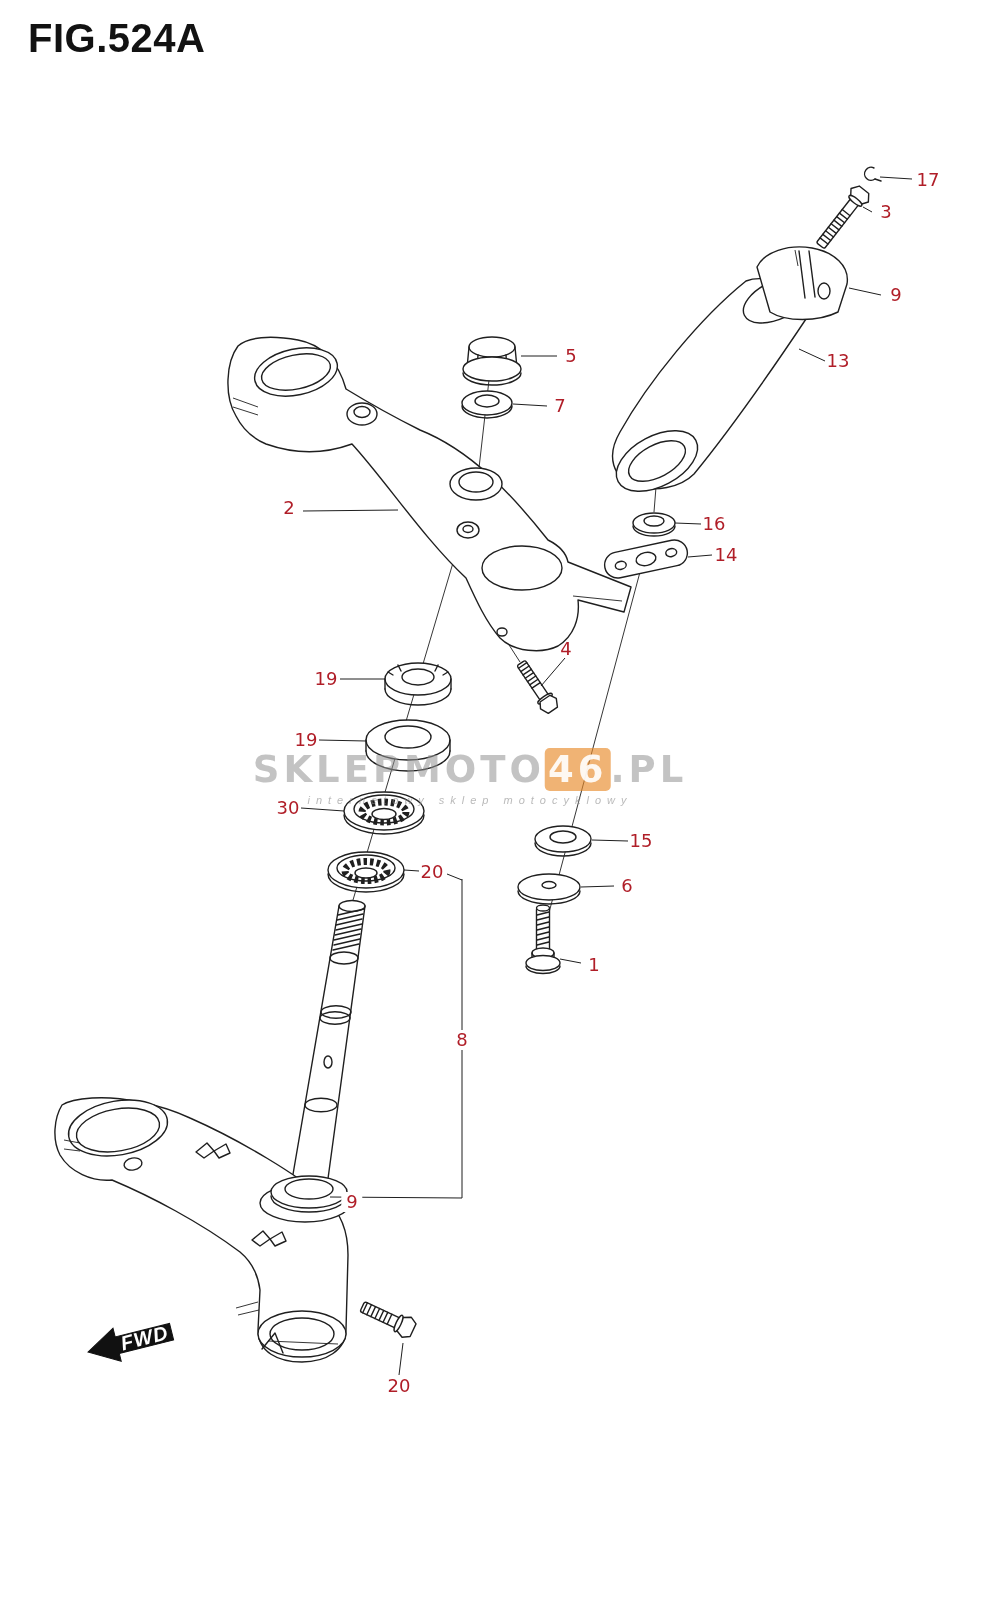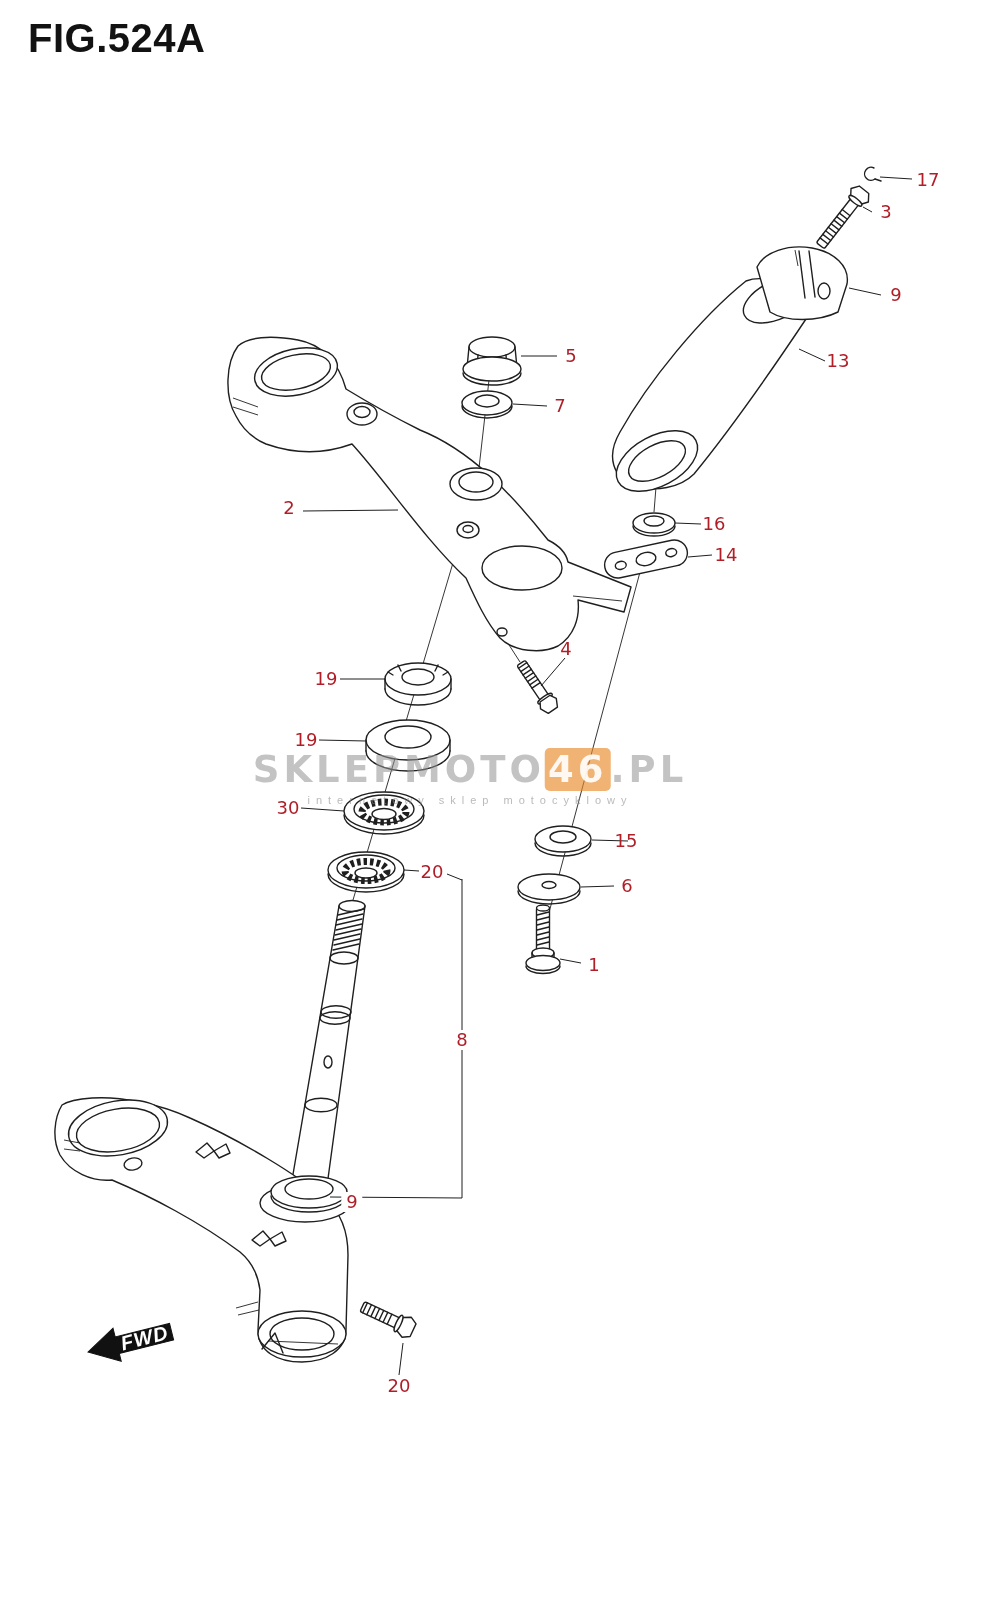--- a/index.html
+++ b/index.html
@@ -12,21 +12,21 @@
   svg .thin{stroke:#1f1f1f;stroke-width:0.9;fill:none;}
   svg .lead{stroke:#1f1f1f;stroke-width:1;fill:none;}
   svg .rollers{fill:none;stroke:#1f1f1f;stroke-width:7;stroke-dasharray:3.5 3;}
   svg .arrow{fill:#111;stroke:#111;}
   svg text.fwd{fill:#fff;font-family:"Liberation Sans",sans-serif;font-style:italic;font-weight:bold;font-size:20px;letter-spacing:1px;}
   .callout{position:absolute;transform:translate(-50%,-50%);font-size:18px;color:var(--color-callout,#b01e28);font-family:"DejaVu Sans",sans-serif;line-height:1;z-index:5;}
   .callout.on-line{background:#fff;padding:1px 5px;}
   .watermark{position:absolute;left:470px;top:748px;transform:translateX(-50%);text-align:center;z-index:4;pointer-events:none;}
   .wm-main{font-size:37px;font-weight:bold;letter-spacing:4px;color:rgba(145,145,145,0.55);font-family:"DejaVu Sans",sans-serif;white-space:nowrap;}
   .wm-main .wm-accent{color:rgba(255,255,255,0.9);background:rgba(232,138,42,0.65);padding:0 3px;border-radius:5px;}
-  .wm-sub{margin-top:3px;font-size:11px;letter-spacing:6px;color:rgba(140,140,140,0.6);white-space:nowrap;}
+  .wm-sub{margin-top:3px;font-size:11px;letter-spacing:6px;color:rgba(140,140,140,0.6);font-style:italic;white-space:nowrap;}
   .footer{position:absolute;left:30px;top:1516px;font-size:17px;color:#1c1c1c;}
   .footer .code{margin-bottom:15px;}
 </style>
 </head>
 <body>
 
 <div class="page">
 
   <div class="fig-title">FIG.524A</div>
 
@@ -287,21 +287,21 @@
   <div class="callout" style="left:838px;top:361px">13</div>
   <div class="callout" style="left:571px;top:356px">5</div>
   <div class="callout" style="left:560px;top:406px">7</div>
   <div class="callout" style="left:289px;top:508px">2</div>
   <div class="callout" style="left:714px;top:524px">16</div>
   <div class="callout" style="left:726px;top:555px">14</div>
   <div class="callout" style="left:566px;top:649px">4</div>
   <div class="callout" style="left:326px;top:679px">19</div>
   <div class="callout" style="left:306px;top:740px">19</div>
   <div class="callout" style="left:288px;top:808px">30</div>
-  <div class="callout" style="left:626px;top:841px">15</div>
+  <div class="callout" style="left:641px;top:841px">15</div>
   <div class="callout" style="left:432px;top:872px">20</div>
   <div class="callout" style="left:627px;top:886px">6</div>
   <div class="callout" style="left:594px;top:965px">1</div>
   <div class="callout on-line" style="left:462px;top:1040px">8</div>
   <div class="callout on-line" style="left:352px;top:1202px">9</div>
   <div class="callout" style="left:399px;top:1386px">20</div>
 
 
 </div>
 

